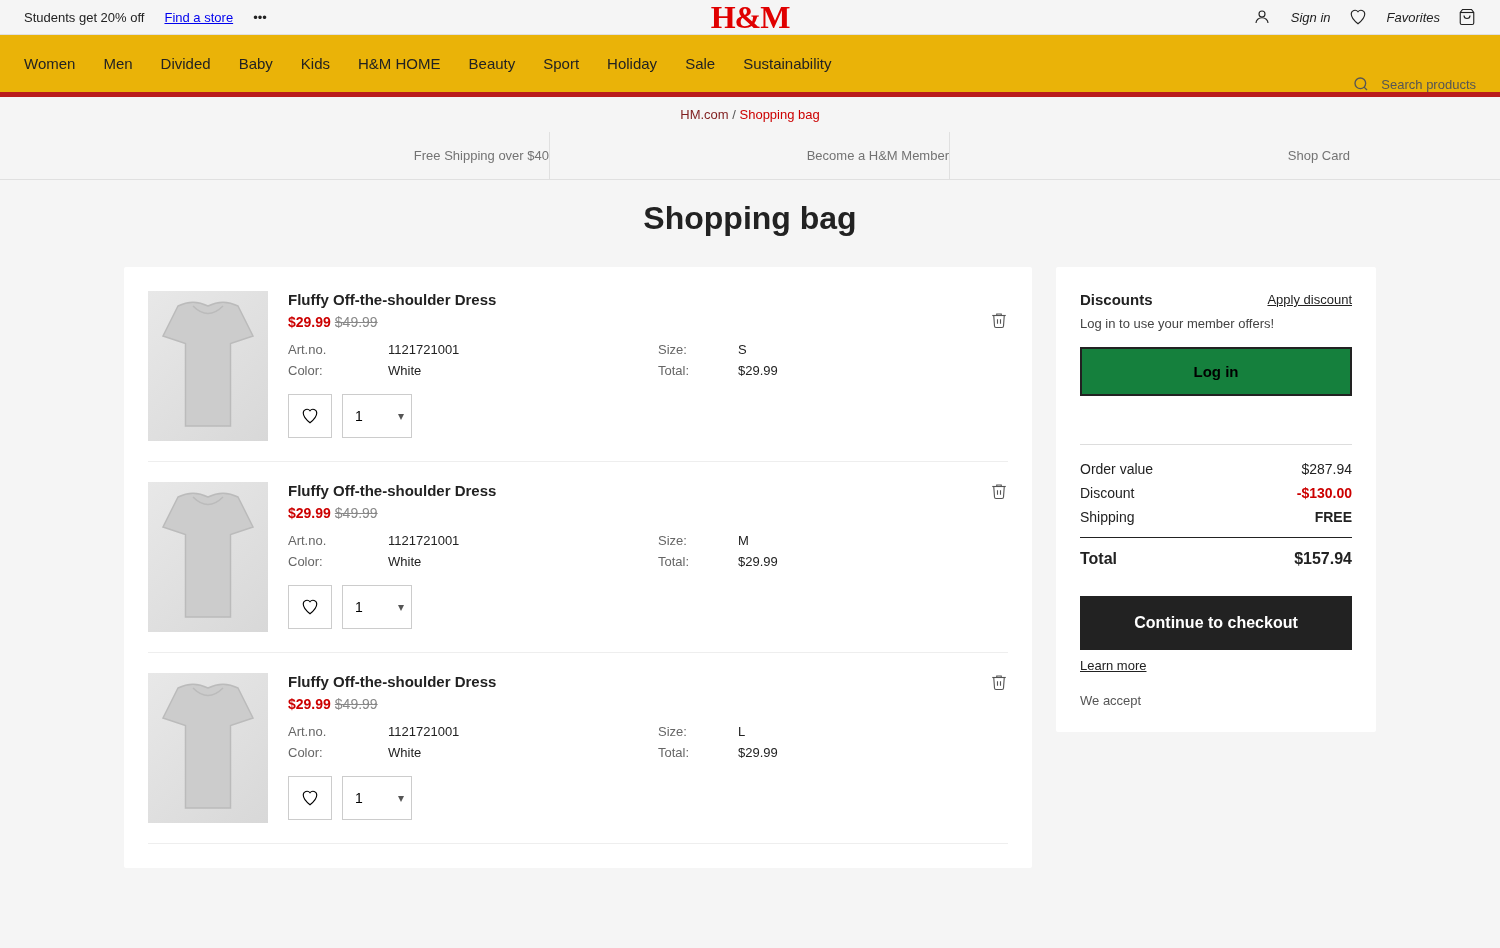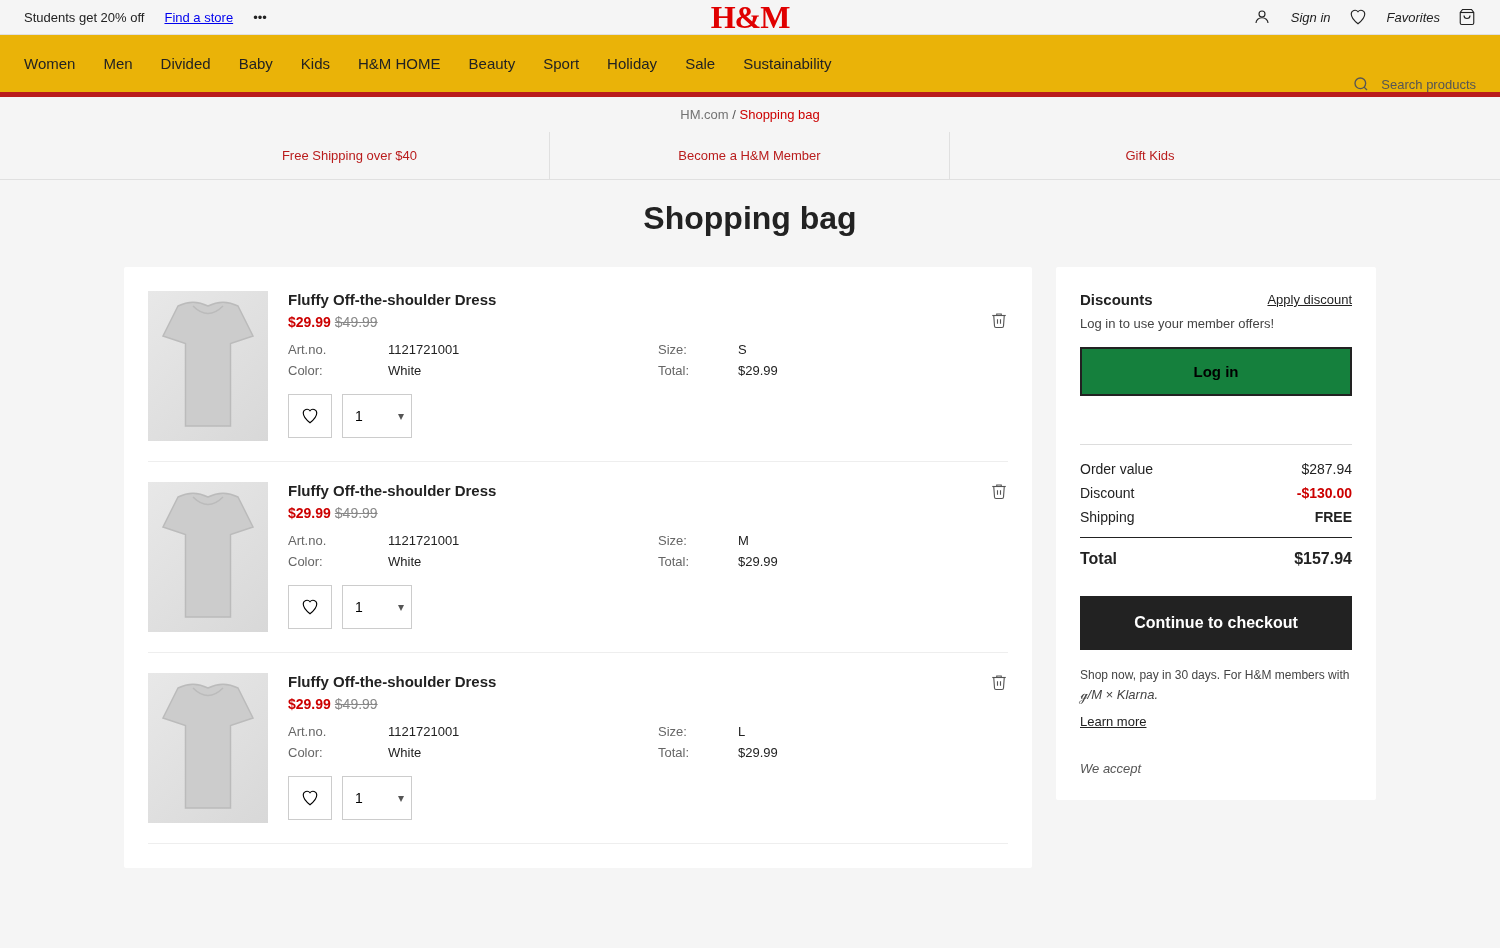--- a/index.html
+++ b/index.html
@@ -29,26 +29,26 @@
       display: flex;
       align-items: flex-end;
       justify-content: space-between;
     }
     .nav-links { display: flex; gap: 28px; list-style: none; padding: 20px 0; }
     .nav-links li a { text-decoration: none; color: #222; font-size: 15px; }
     .nav-search { display: flex; align-items: center; gap: 12px; color: #555; font-size: 13px; }
 
     
     .breadcrumb { text-align: center; padding: 10px 0; font-size: 13px; color: #555; }
-    .breadcrumb a { color: #737373; text-decoration: none; }
+    .breadcrumb a { color: #7f1d1d; text-decoration: none; }
     .breadcrumb .current { color: #c00; font-weight: 500; }
 
     
     .info-bar { display: flex; justify-content: center; gap: 0; border-bottom: 1px solid #e0e0e0; margin-bottom: 20px; }
-    .info-bar-item { flex: 1; text-align: center; padding: 16px 0; font-size: 13px; color: #b91c1c; border-right: 1px solid #e0e0e0; max-width: 400px; }
+    .info-bar-item { flex: 1; text-align: right; padding: 16px 0; font-size: 13px; color: #737373; border-right: 1px solid #e0e0e0; max-width: 400px; }
     .info-bar-item:last-child { border-right: none; }
 
     
     .page-title { text-align: center; font-size: 32px; font-weight: 700; margin: 20px 0 30px; }
 
     
     .main-content { display: flex; gap: 24px; max-width: 1300px; margin: 0 auto; padding: 0 24px 40px; }
 
     
     .cart-items { flex: 1; background: #fff; border-radius: 2px; padding: 24px; }
@@ -81,21 +81,21 @@
     .login-btn { width: 100%; padding: 14px; border: 2px solid #222; background: #15803d; font-size: 15px; font-weight: 600; cursor: pointer; margin-bottom: 32px; }
     .divider { border: none; border-top: 1px solid #ddd; margin: 16px 0; }
     .summary-row { display: flex; justify-content: space-between; align-items: flex-end; margin-bottom: 8px; font-size: 14px; }
     .summary-row.total { font-weight: 700; font-size: 16px; border-top: 1px solid #222; padding-top: 12px; margin-top: 12px; }
     .discount-value { color: #c00; font-weight: 600; }
     .shipping-value { color: #222; font-weight: 600; }
     .checkout-btn { width: 100%; padding: 18px; background: #222; color: #fff; font-size: 16px; font-weight: 600; border: none; cursor: pointer; margin-top: 20px; }
     .promo-text { font-size: 12px; color: #c00; font-weight: 600; text-align: center; margin-top: 12px; line-height: 1.5; }
     .klarna-text { font-size: 12px; color: #444; margin-top: 16px; line-height: 1.6; }
     .learn-more { font-size: 13px; text-decoration: underline; color: #222; cursor: pointer; display: block; margin-top: 8px; }
-    .we-accept { font-size: 13px; color: #555; margin-top: 32px; font-style: italic; }
+    .we-accept { font-size: 13px; color: #555; margin-top: 20px; }
 
     
     .dress-placeholder {
       width: 120px;
       height: 150px;
       background: linear-gradient(135deg, #e8e8e8 0%, #d8d8d8 100%);
       display: flex;
       align-items: center;
       justify-content: center;
     }
@@ -161,21 +161,21 @@
 
 <div class="breadcrumb">
   <a href="#">HM.com</a>
   <span> / </span>
   <span class="current">Shopping bag</span>
 </div>
 
 <div class="info-bar" id="info-bar-container">
 <div class="info-bar-item">Free Shipping over $40</div>
     <div class="info-bar-item">Become a H&amp;M Member</div>
-    <div class="info-bar-item">Gift Kids</div>
+    <div class="info-bar-item">Shop Card</div>
   </div>
 
 <h1 class="page-title">Shopping bag</h1>
 
 <div class="main-content">
 
   <div class="cart-items" id="cart-items-container">
   <div class="cart-item">
     <div class="dress-placeholder">
       <svg viewBox="0 0 80 100" fill="none" xmlns="http://www.w3.org/2000/svg">
@@ -349,27 +349,20 @@
         <span class="shipping-value">FREE</span>
       </div>
       <div class="summary-row total">
         <span>Total</span>
         <span>$157.94</span>
       </div>
 
       <button class="checkout-btn">Continue to checkout</button>
 
 
-      <p class="klarna-text">
-        <span>Shop now, pay in 30 days. For H&amp;M members with</span>
-        <br>
-        <span style="font-style:italic;font-size:13px;">
-          <span style="font-family:serif;font-style:normal;">ℊ</span><span style="font-style:italic;">/M × Klarna.</span>
-        </span>
-      </p>
 
       <a href="#" class="learn-more">Learn more</a>
 
       <p class="we-accept">We accept</p>
     </div>
   </div>
 
 </div>
 
 </body></html>

